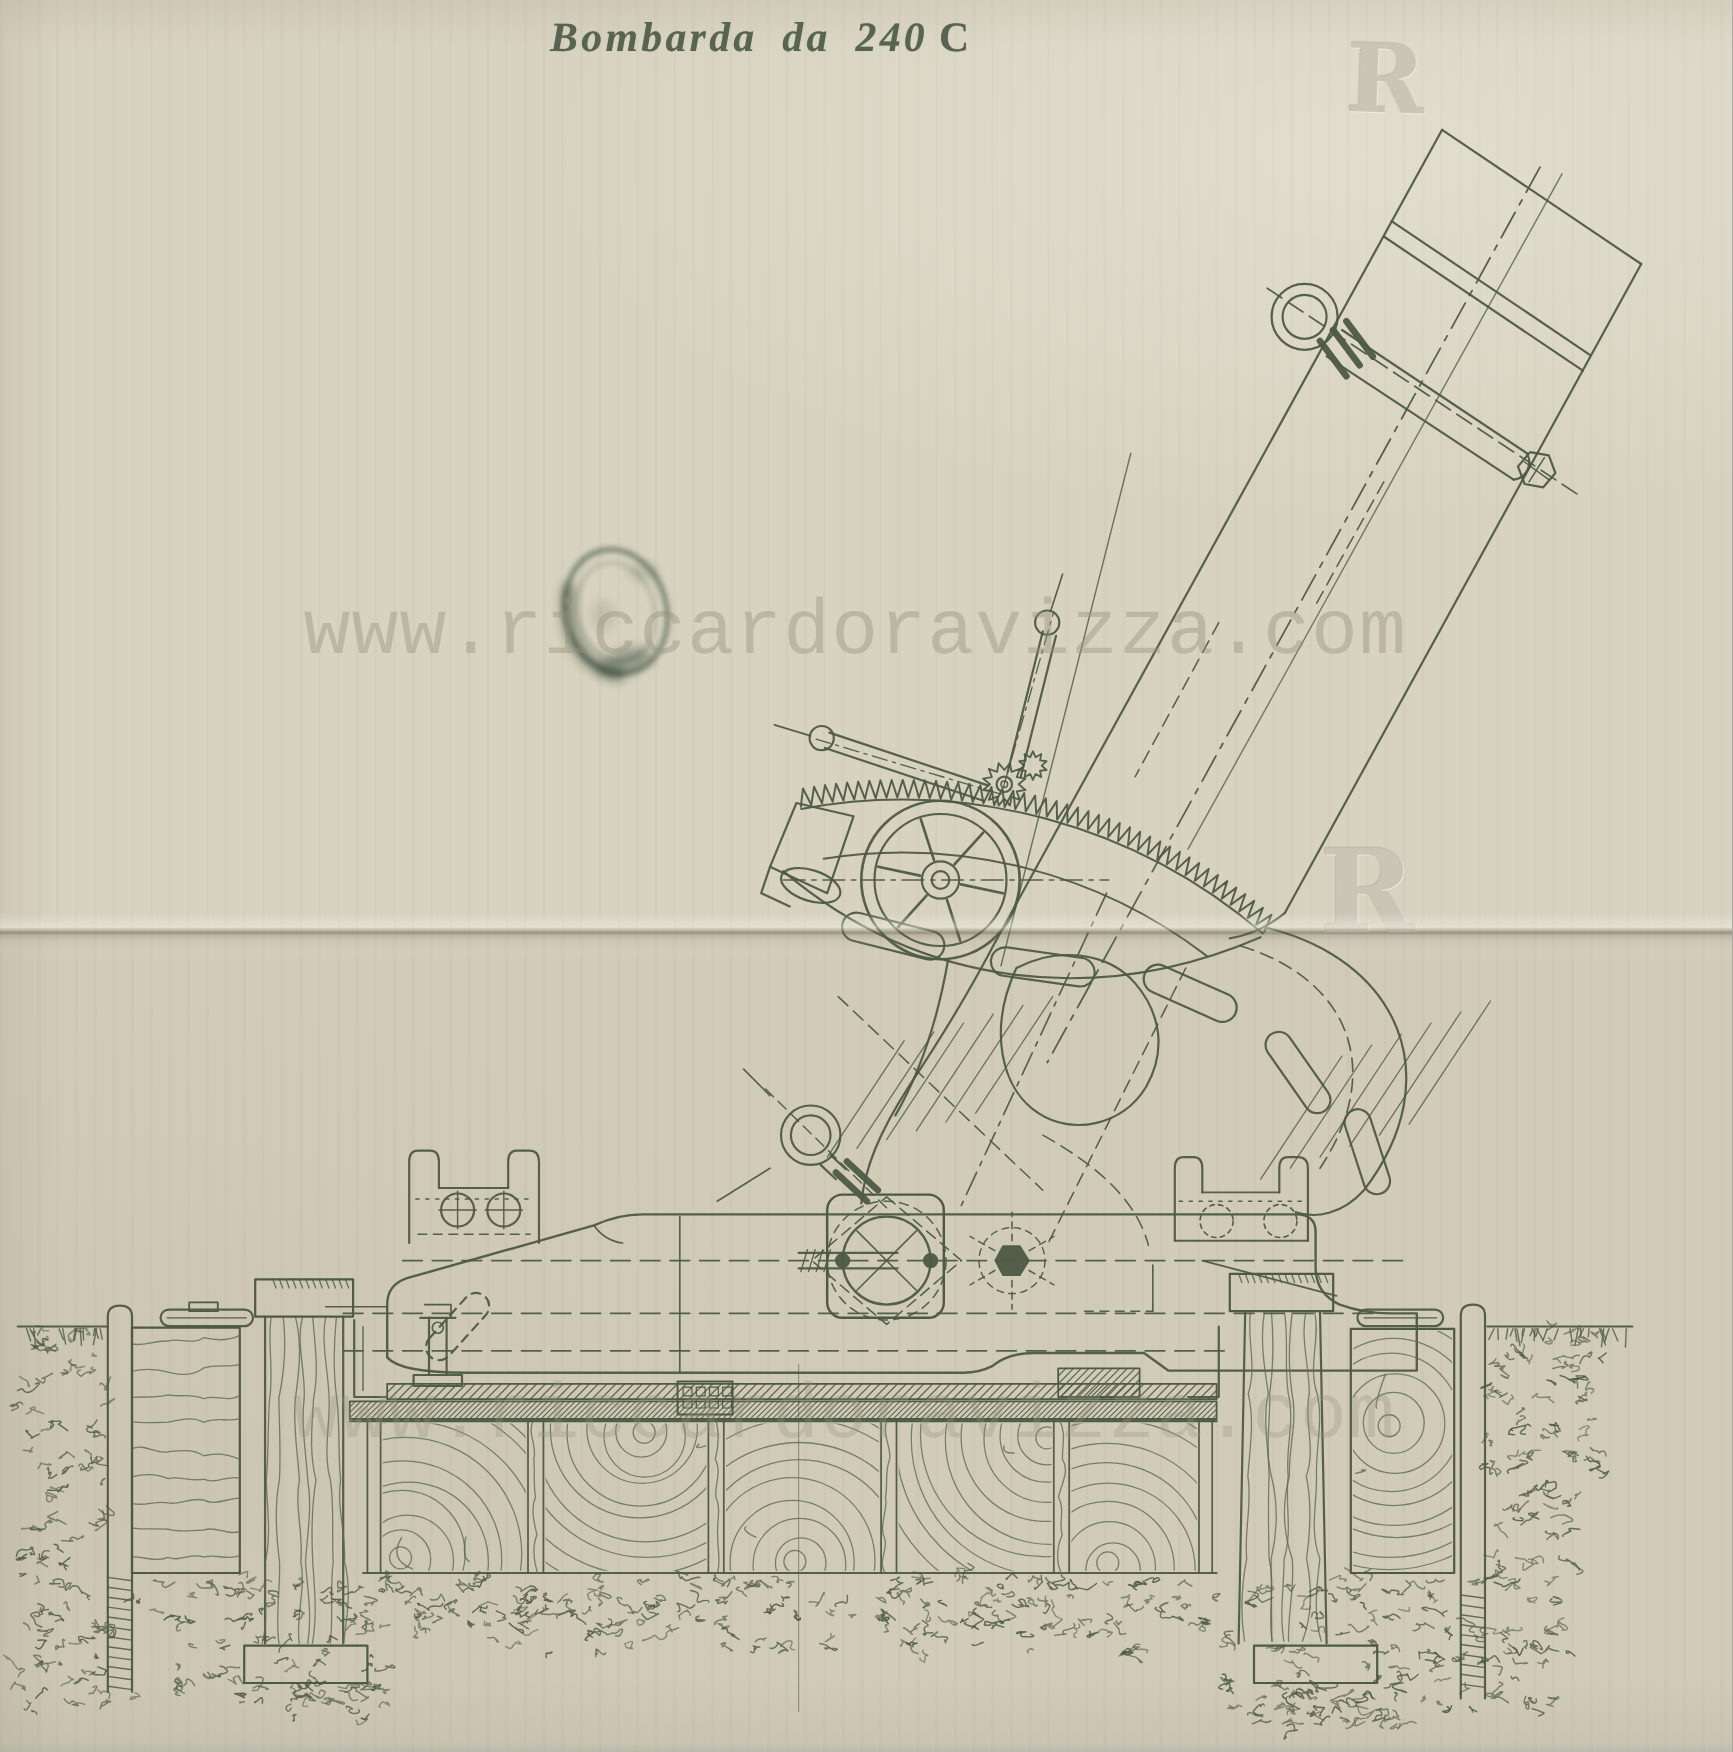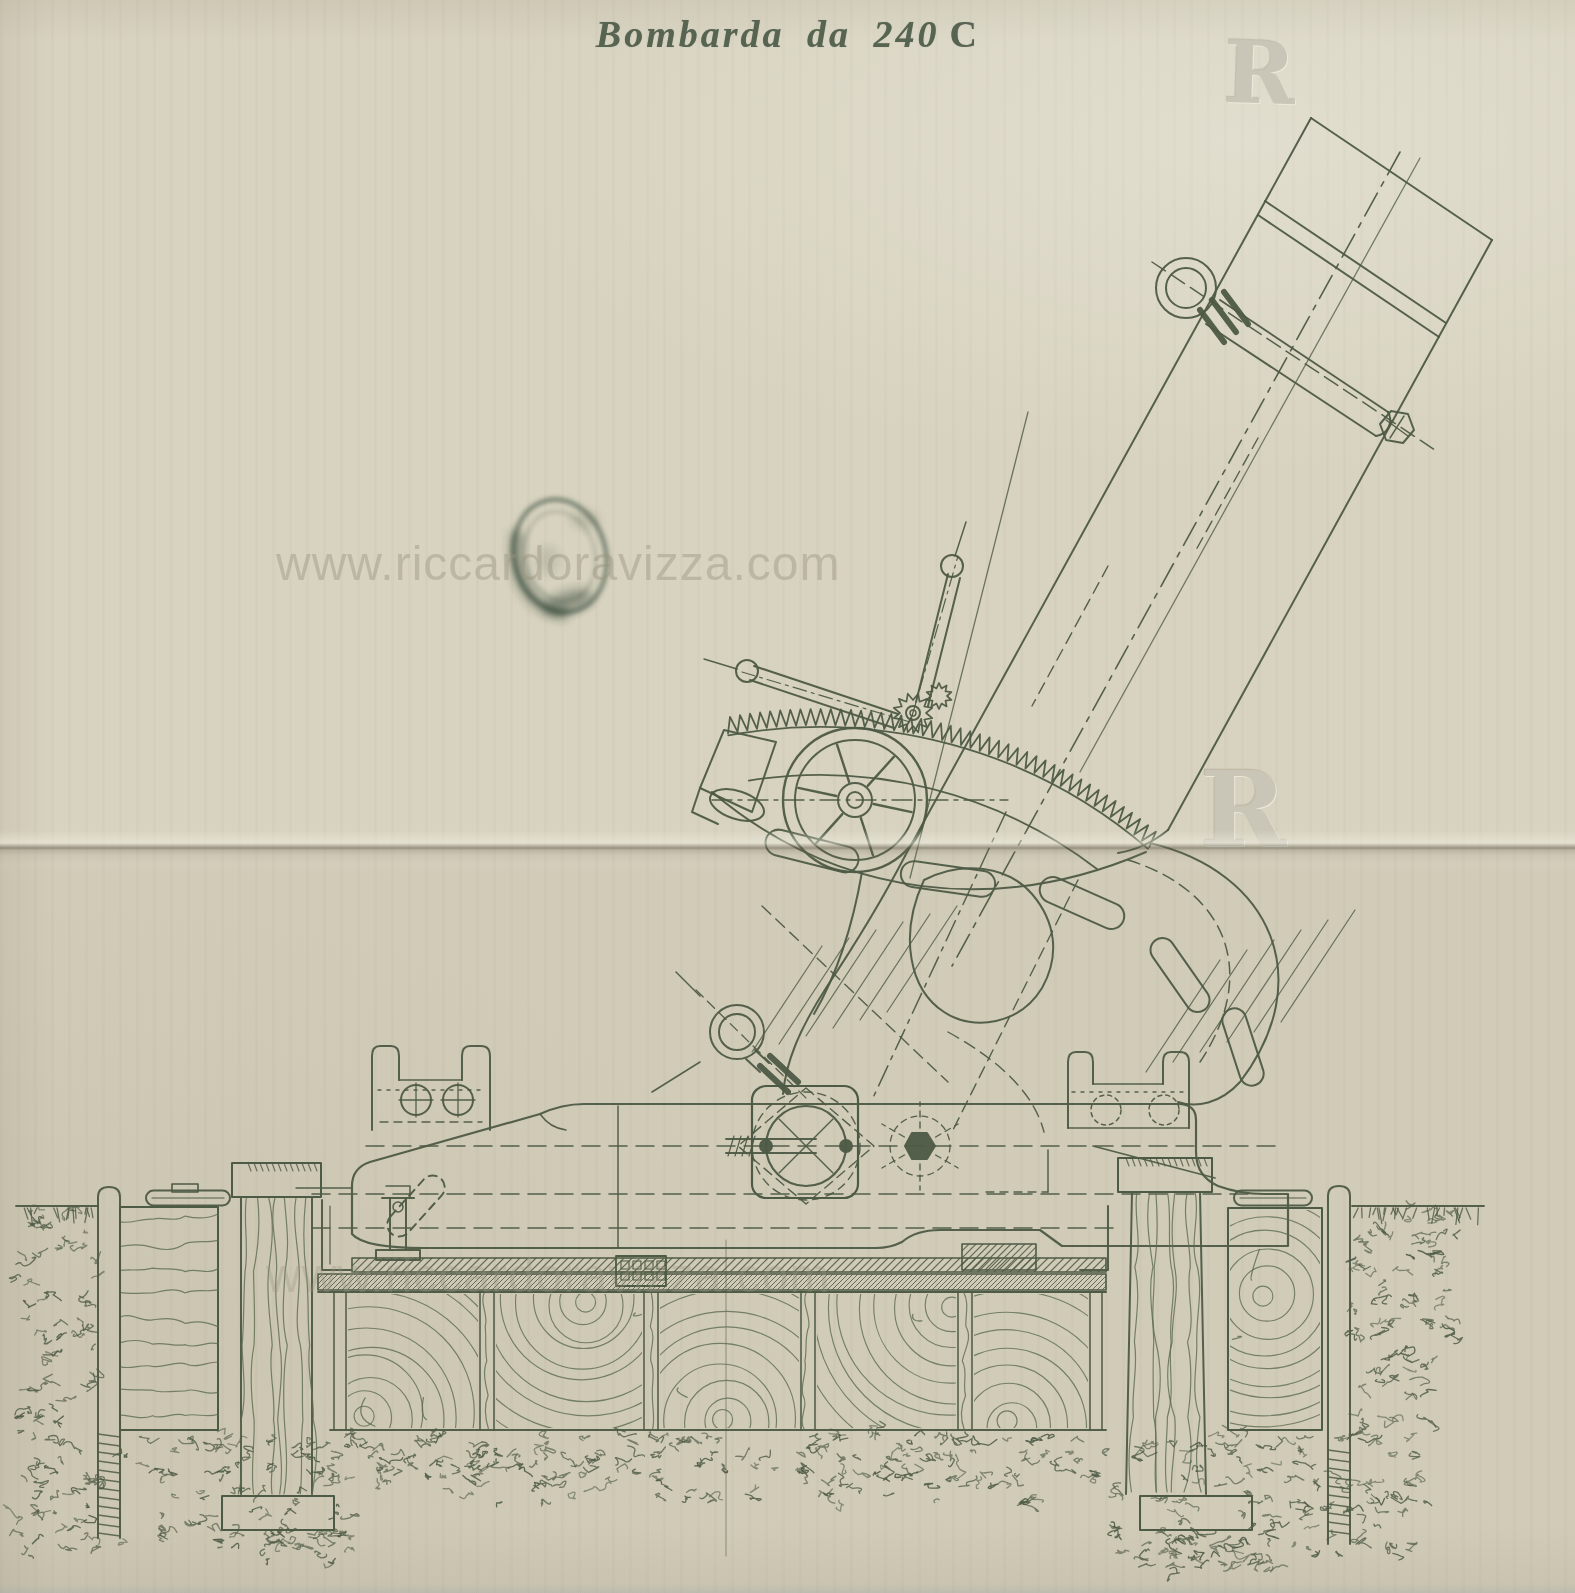--- a/index.html
+++ b/index.html
@@ -10,31 +10,31 @@
       radial-gradient(1100px 480px at 1250px 140px, rgba(255,255,250,0.25), transparent 70%),
       radial-gradient(900px 600px at 120px 1350px, rgba(150,140,114,0.10), transparent 75%),
       linear-gradient(180deg, rgba(167,160,138,0.20) 0px, rgba(167,160,138,0.0) 42px),
       linear-gradient(0deg, rgba(150,142,118,0.14) 0px, rgba(150,142,118,0.0) 70px),
       linear-gradient(90deg, rgba(151,144,122,0.14) 0px, rgba(151,144,122,0.0) 55px),
       linear-gradient(180deg, rgba(0,0,0,0) 0 52%, rgba(146,138,112,0.10) 55% 100%),
       repeating-linear-gradient(90deg, rgba(120,114,94,0.04) 0 3px, rgba(0,0,0,0) 3px 17px);
     font-family:"Liberation Serif", serif;
   }
   .title{
-    position:absolute;left:500px;top:12px;width:480px;text-align:right;
+    position:absolute;left:500px;top:12px;width:480px;text-align:left;
     font-size:38px;font-weight:bold;font-style:italic;letter-spacing:3px;word-spacing:10px;
     color:#566451;text-shadow:0 0 1px rgba(86,100,81,.4);
   }
   .title .suffix{font-style:normal;margin-left:10px;}
   .subtitle{
     position:absolute;left:500px;top:61px;width:480px;text-align:center;
     font-size:21px;letter-spacing:2px;word-spacing:6px;color:#64735c;
   }
   .wm{
-    position:absolute;font-family:Liberation Sans, sans-serif;font-size:48px;letter-spacing:1px;
+    position:absolute;font-family:Liberation Mono, monospace;font-size:71px;letter-spacing:1px;
     white-space:nowrap;pointer-events:none;text-align:center;
   }
   .wm1{left:276px;top:536px;color:rgba(150,145,125,0.42);}
   .wm2{left:266px;top:1248px;color:rgba(150,145,125,0.30);}
   .ghost{
     position:absolute;font-family:"DejaVu Serif", serif;font-weight:bold;pointer-events:none;
     color:rgba(200,196,181,0.95);
     text-shadow:1px 1px 0 rgba(238,235,222,.85), -1px -1px 1px rgba(150,144,122,.40);
   }
   .ghost1{left:1224px;top:22px;font-size:86px;transform:rotate(2deg);}

